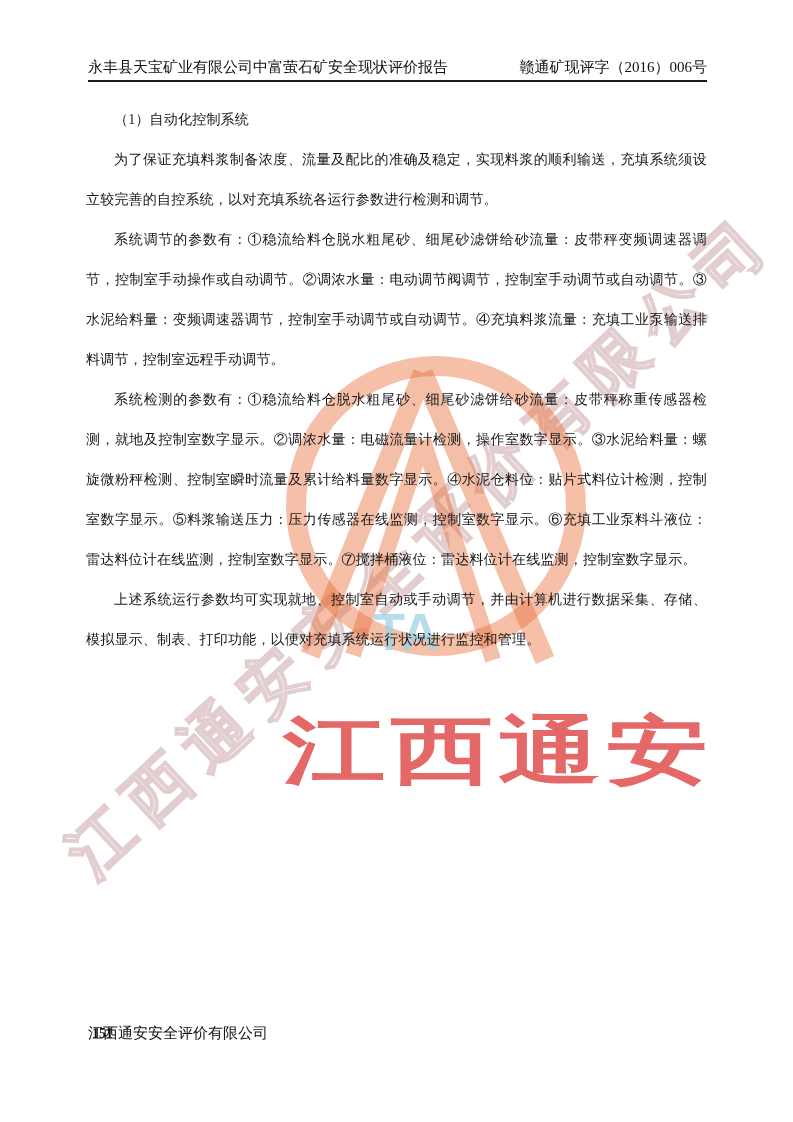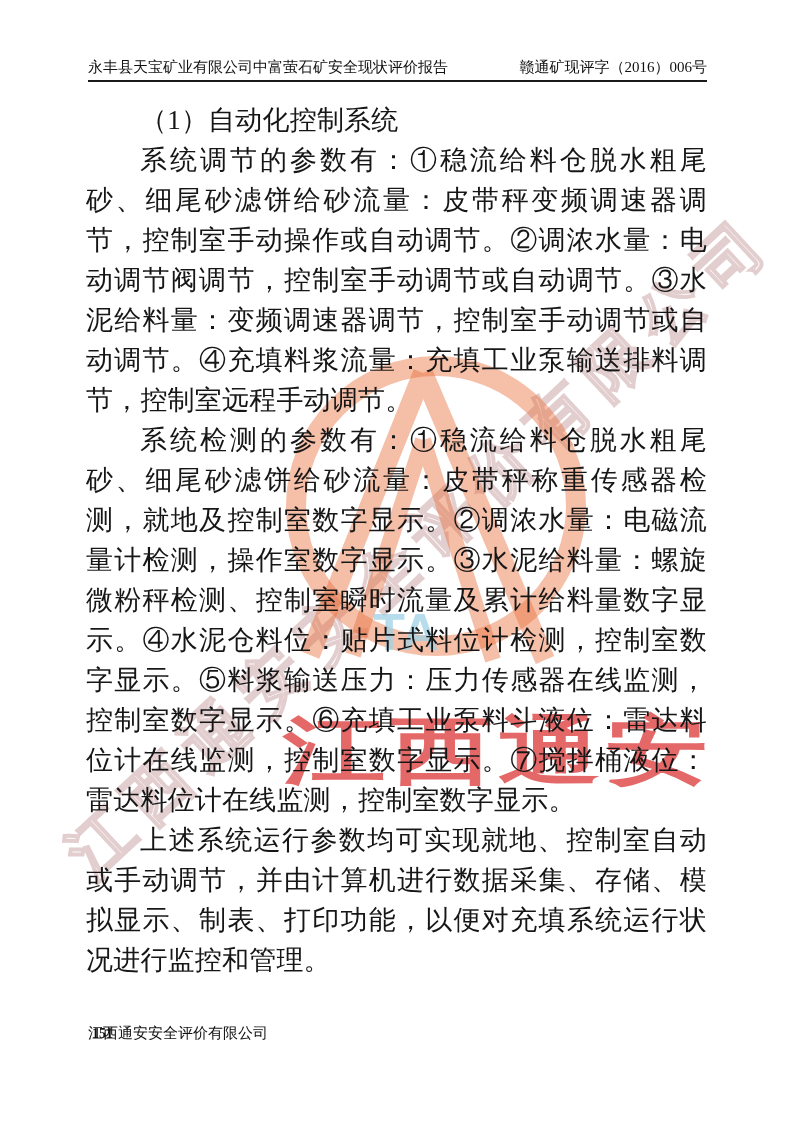--- a/index.html
+++ b/index.html
@@ -71,21 +71,21 @@
     left:88px;right:86px;top:80px;
     border-bottom:2px solid #1a1a1a;
   }
   .body-text{
     position:absolute;
     left:86px;top:100px;
     width:621px;
   }
   .body-text p{
     margin:0;
-    font-size:27px;
+    font-size:14px;
     line-height:40px;
     text-indent:2em;
     text-align:justify;
     letter-spacing:0.2px;
     color:#161616;
     font-family:Liberation Serif, serif;
   }
   .footer{
     position:absolute;
     left:88px;right:86px;top:1024px;
@@ -126,20 +126,21 @@
   <div class="content">
 
     <div class="header">
       <span>永丰县天宝矿业有限公司中富萤石矿安全现状评价报告</span>
       <span>赣通矿现评字（2016）006号</span>
     </div>
     <div class="header-rule"></div>
 
     <div class="body-text">
       <p>（1）自动化控制系统</p>
+      <p>为了保证充填料浆制备浓度、流量及配比的准确及稳定，实现料浆的顺利输送，充填系统须设立较完善的自控系统，以对充填系统各运行参数进行检测和调节。</p>
       <p>系统调节的参数有：①稳流给料仓脱水粗尾砂、细尾砂滤饼给砂流量：皮带秤变频调速器调节，控制室手动操作或自动调节。②调浓水量：电动调节阀调节，控制室手动调节或自动调节。③水泥给料量：变频调速器调节，控制室手动调节或自动调节。④充填料浆流量：充填工业泵输送排料调节，控制室远程手动调节。</p>
       <p>系统检测的参数有：①稳流给料仓脱水粗尾砂、细尾砂滤饼给砂流量：皮带秤称重传感器检测，就地及控制室数字显示。②调浓水量：电磁流量计检测，操作室数字显示。③水泥给料量：螺旋微粉秤检测、控制室瞬时流量及累计给料量数字显示。④水泥仓料位：贴片式料位计检测，控制室数字显示。⑤料浆输送压力：压力传感器在线监测，控制室数字显示。⑥充填工业泵料斗液位：雷达料位计在线监测，控制室数字显示。⑦搅拌桶液位：雷达料位计在线监测，控制室数字显示。</p>
       <p>上述系统运行参数均可实现就地、控制室自动或手动调节，并由计算机进行数据采集、存储、模拟显示、制表、打印功能，以便对充填系统运行状况进行监控和管理。</p>
     </div>
 
     <div class="footer">
       <span class="footer-company">江西通安安全评价有限公司</span>
       <span class="footer-pagenum">151</span>
     </div>
 

